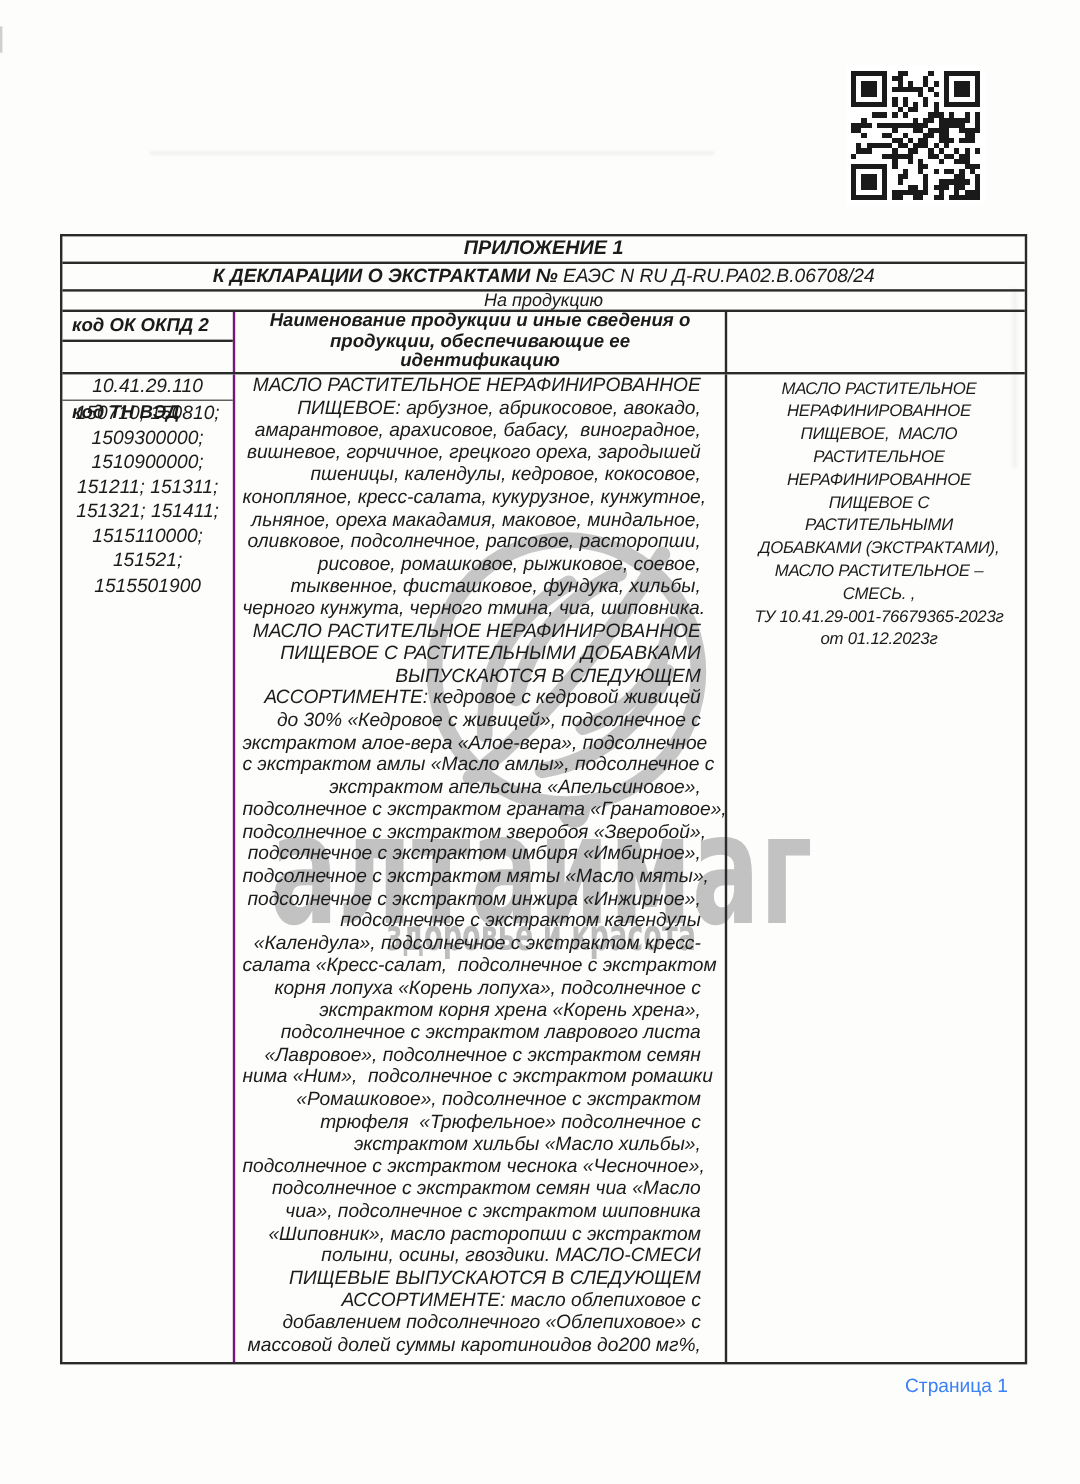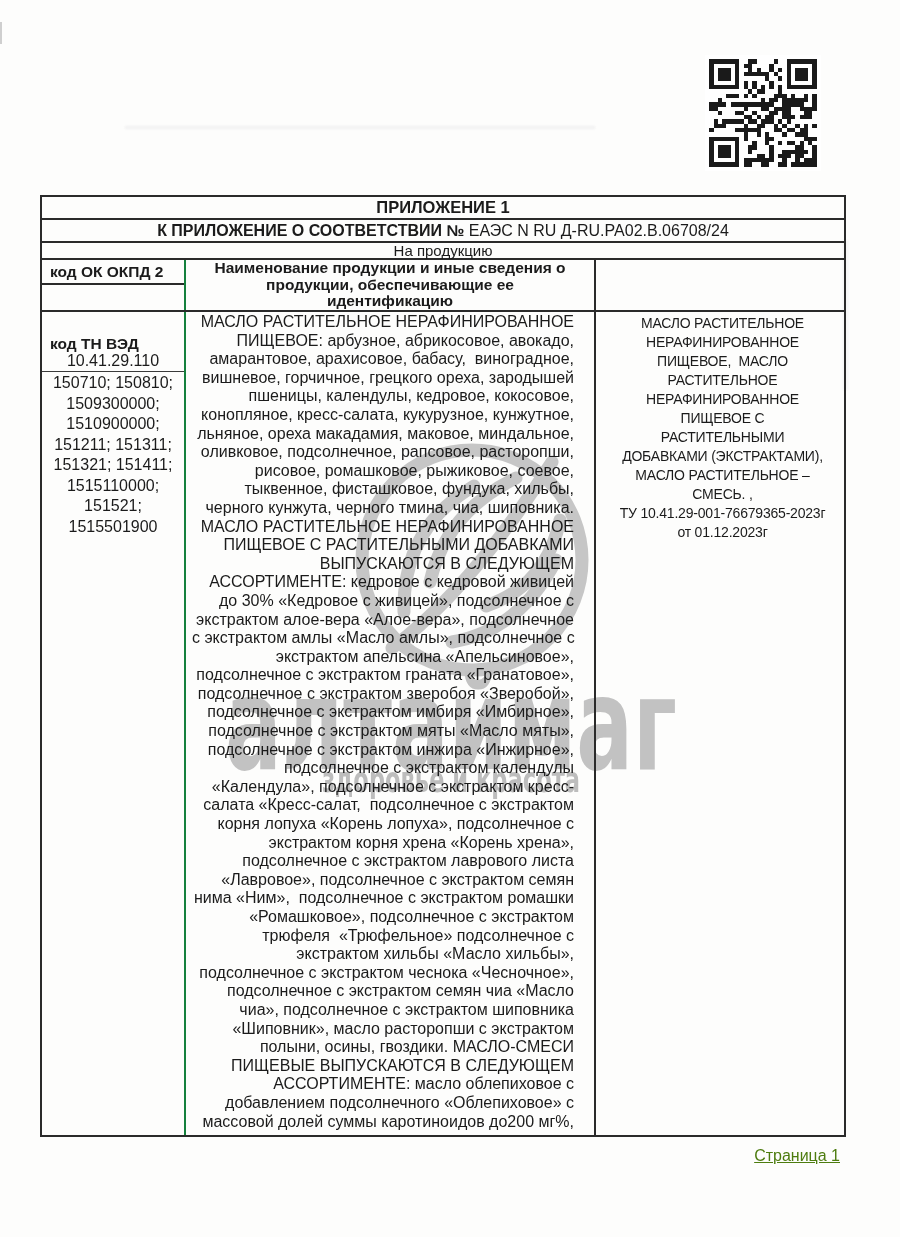--- a/index.html
+++ b/index.html
@@ -14,46 +14,46 @@
 
   
   .qr-wrap{position:absolute;left:705px;top:55px;width:116px;height:116px;background:#fff;}
   .qr-wrap svg{width:100%;height:100%;display:block;}
 
   
   .watermark{position:absolute;left:0;top:0;width:900px;height:1237px;pointer-events:none;}
 
   
   .doc-table{
-    position:absolute;left:40px;top:195px;width:802px;
-    border:2px solid #2a2a2a;background:transparent;
+    position:absolute;left:50px;top:195px;width:802px;
+    border:2px solid #2a2a2a;background:transparent;font-style:italic;
   }
   .t-row{border-bottom:2px solid #2a2a2a;text-align:center;white-space:pre;}
   .t-title{height:21px;line-height:21px;font-weight:bold;font-size:16.5px;}
   .t-decl{height:21px;line-height:21px;font-size:16px;}
   .t-decl .lbl{font-weight:bold;}
   .t-sub{height:15px;line-height:15px;font-size:15px;}
 
   .cols{display:flex;align-items:stretch;}
-  .c1{width:142px;flex:none;border-right:2px solid #15803d;}
+  .c1{width:142px;flex:none;border-right:2px solid #701a75;}
   .c2{width:408px;flex:none;border-right:2px solid #2a2a2a;}
   .c3{width:248px;flex:none;}
 
   .hdr-row{height:50px;border-bottom:2px solid #2a2a2a;font-weight:bold;font-size:15.5px;}
   .hdr-c1a{height:25px;line-height:24px;border-bottom:2px solid #2a2a2a;padding-left:8px;text-align:left;box-sizing:border-box;}
   .hdr-c1b{height:23px;line-height:22px;padding-left:8px;text-align:left;margin-top:48px;}
   .hdr-center{display:flex;align-items:center;justify-content:center;text-align:center;line-height:16.5px;white-space:pre;height:100%;}
 
   .body-row{height:823px;font-size:16px;}
-  .okpd-cell{height:21px;line-height:21px;text-align:center;border-bottom:1px solid #3a3a3a;margin-top:38px;}
+  .okpd-cell{height:21px;line-height:21px;text-align:center;border-bottom:1px solid #3a3a3a;}
   .tnved-cell{text-align:center;line-height:20.5px;white-space:pre;padding-top:1px;}
   .product-cell{padding:1px 20px 0 6px;line-height:18.6px;white-space:pre;text-align:right;}
   .doc-cell{padding:2px 2px 0 7px;line-height:19px;font-size:14px;letter-spacing:-0.2px;white-space:pre;text-align:center;}
 
-  .page-num{position:absolute;right:60px;top:1147px;font-size:16px;color:#4d7c0f;text-decoration:underline;}
+  .page-num{position:absolute;right:60px;top:1147px;font-size:16px;color:#3b82f6;}
 </style>
 </head>
 <body>
 
 <div class="artifact" style="left:125px;top:126px;width:470px;height:3px;background:#f1f1f1;filter:blur(1px);"></div>
 <div class="artifact" style="left:843px;top:240px;width:5px;height:150px;background:#f4f4f4;filter:blur(1px);"></div>
 <div class="artifact" style="left:0;top:22px;width:2px;height:22px;background:#cfcfcf;"></div>
 
 <div class="watermark">
   <svg width="900" height="1237" viewBox="0 0 900 1237">
@@ -386,21 +386,21 @@
         <rect x="21" y="24" width="1" height="1"></rect>
         <rect x="22" y="24" width="1" height="1"></rect>
         <rect x="23" y="24" width="1" height="1"></rect>
         <rect x="24" y="24" width="1" height="1"></rect>
       </g>
     </svg>
   </div>
 
 <div class="doc-table">
   <div class="t-row t-title">ПРИЛОЖЕНИЕ 1</div>
-  <div class="t-row t-decl"><span class="lbl">К ПРИЛОЖЕНИЕ О СООТВЕТСТВИИ №</span><span> ЕАЭС N RU Д-RU.РА02.В.06708/24</span></div>
+  <div class="t-row t-decl"><span class="lbl">К ДЕКЛАРАЦИИ О ЭКСТРАКТАМИ №</span><span> ЕАЭС N RU Д-RU.РА02.В.06708/24</span></div>
   <div class="t-row t-sub">На продукцию</div>
 
   <div class="cols hdr-row">
     <div class="c1">
       <div class="hdr-c1a">код ОК ОКПД 2</div>
       <div class="hdr-c1b">код ТН ВЭД</div>
     </div>
     <div class="c2">
       <div class="hdr-center">Наименование продукции и иные сведения о
 продукции, обеспечивающие ее

